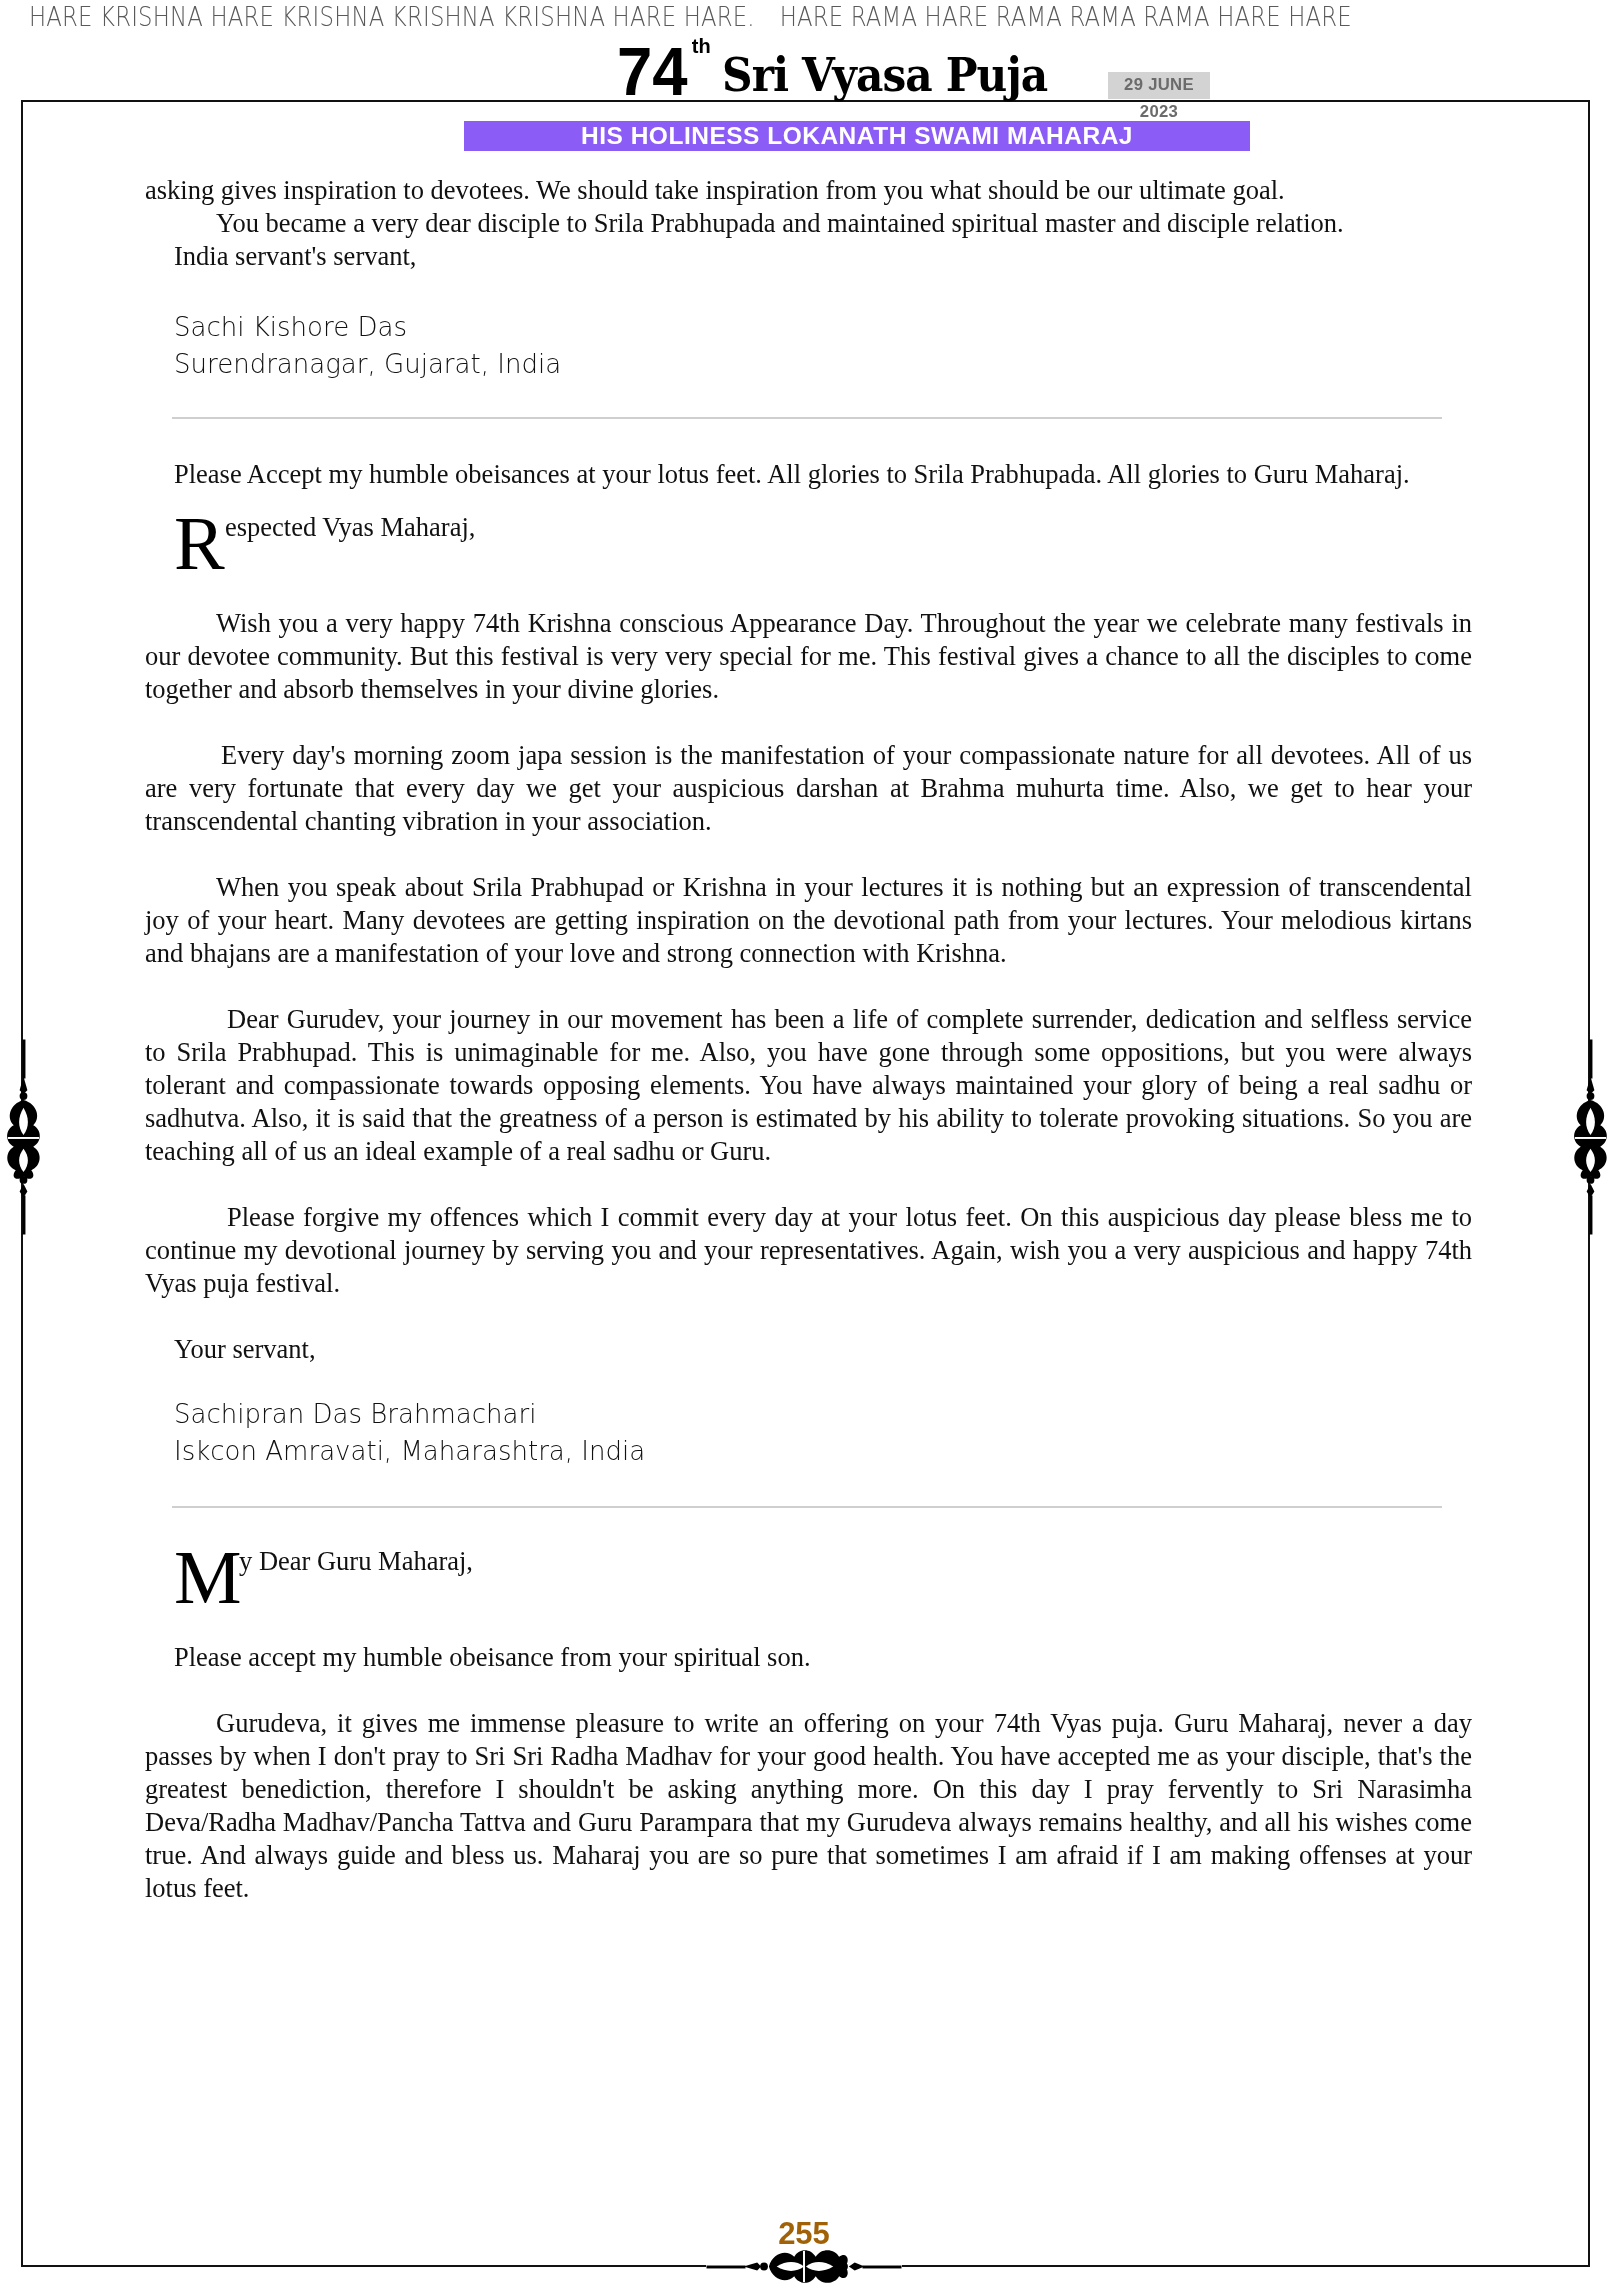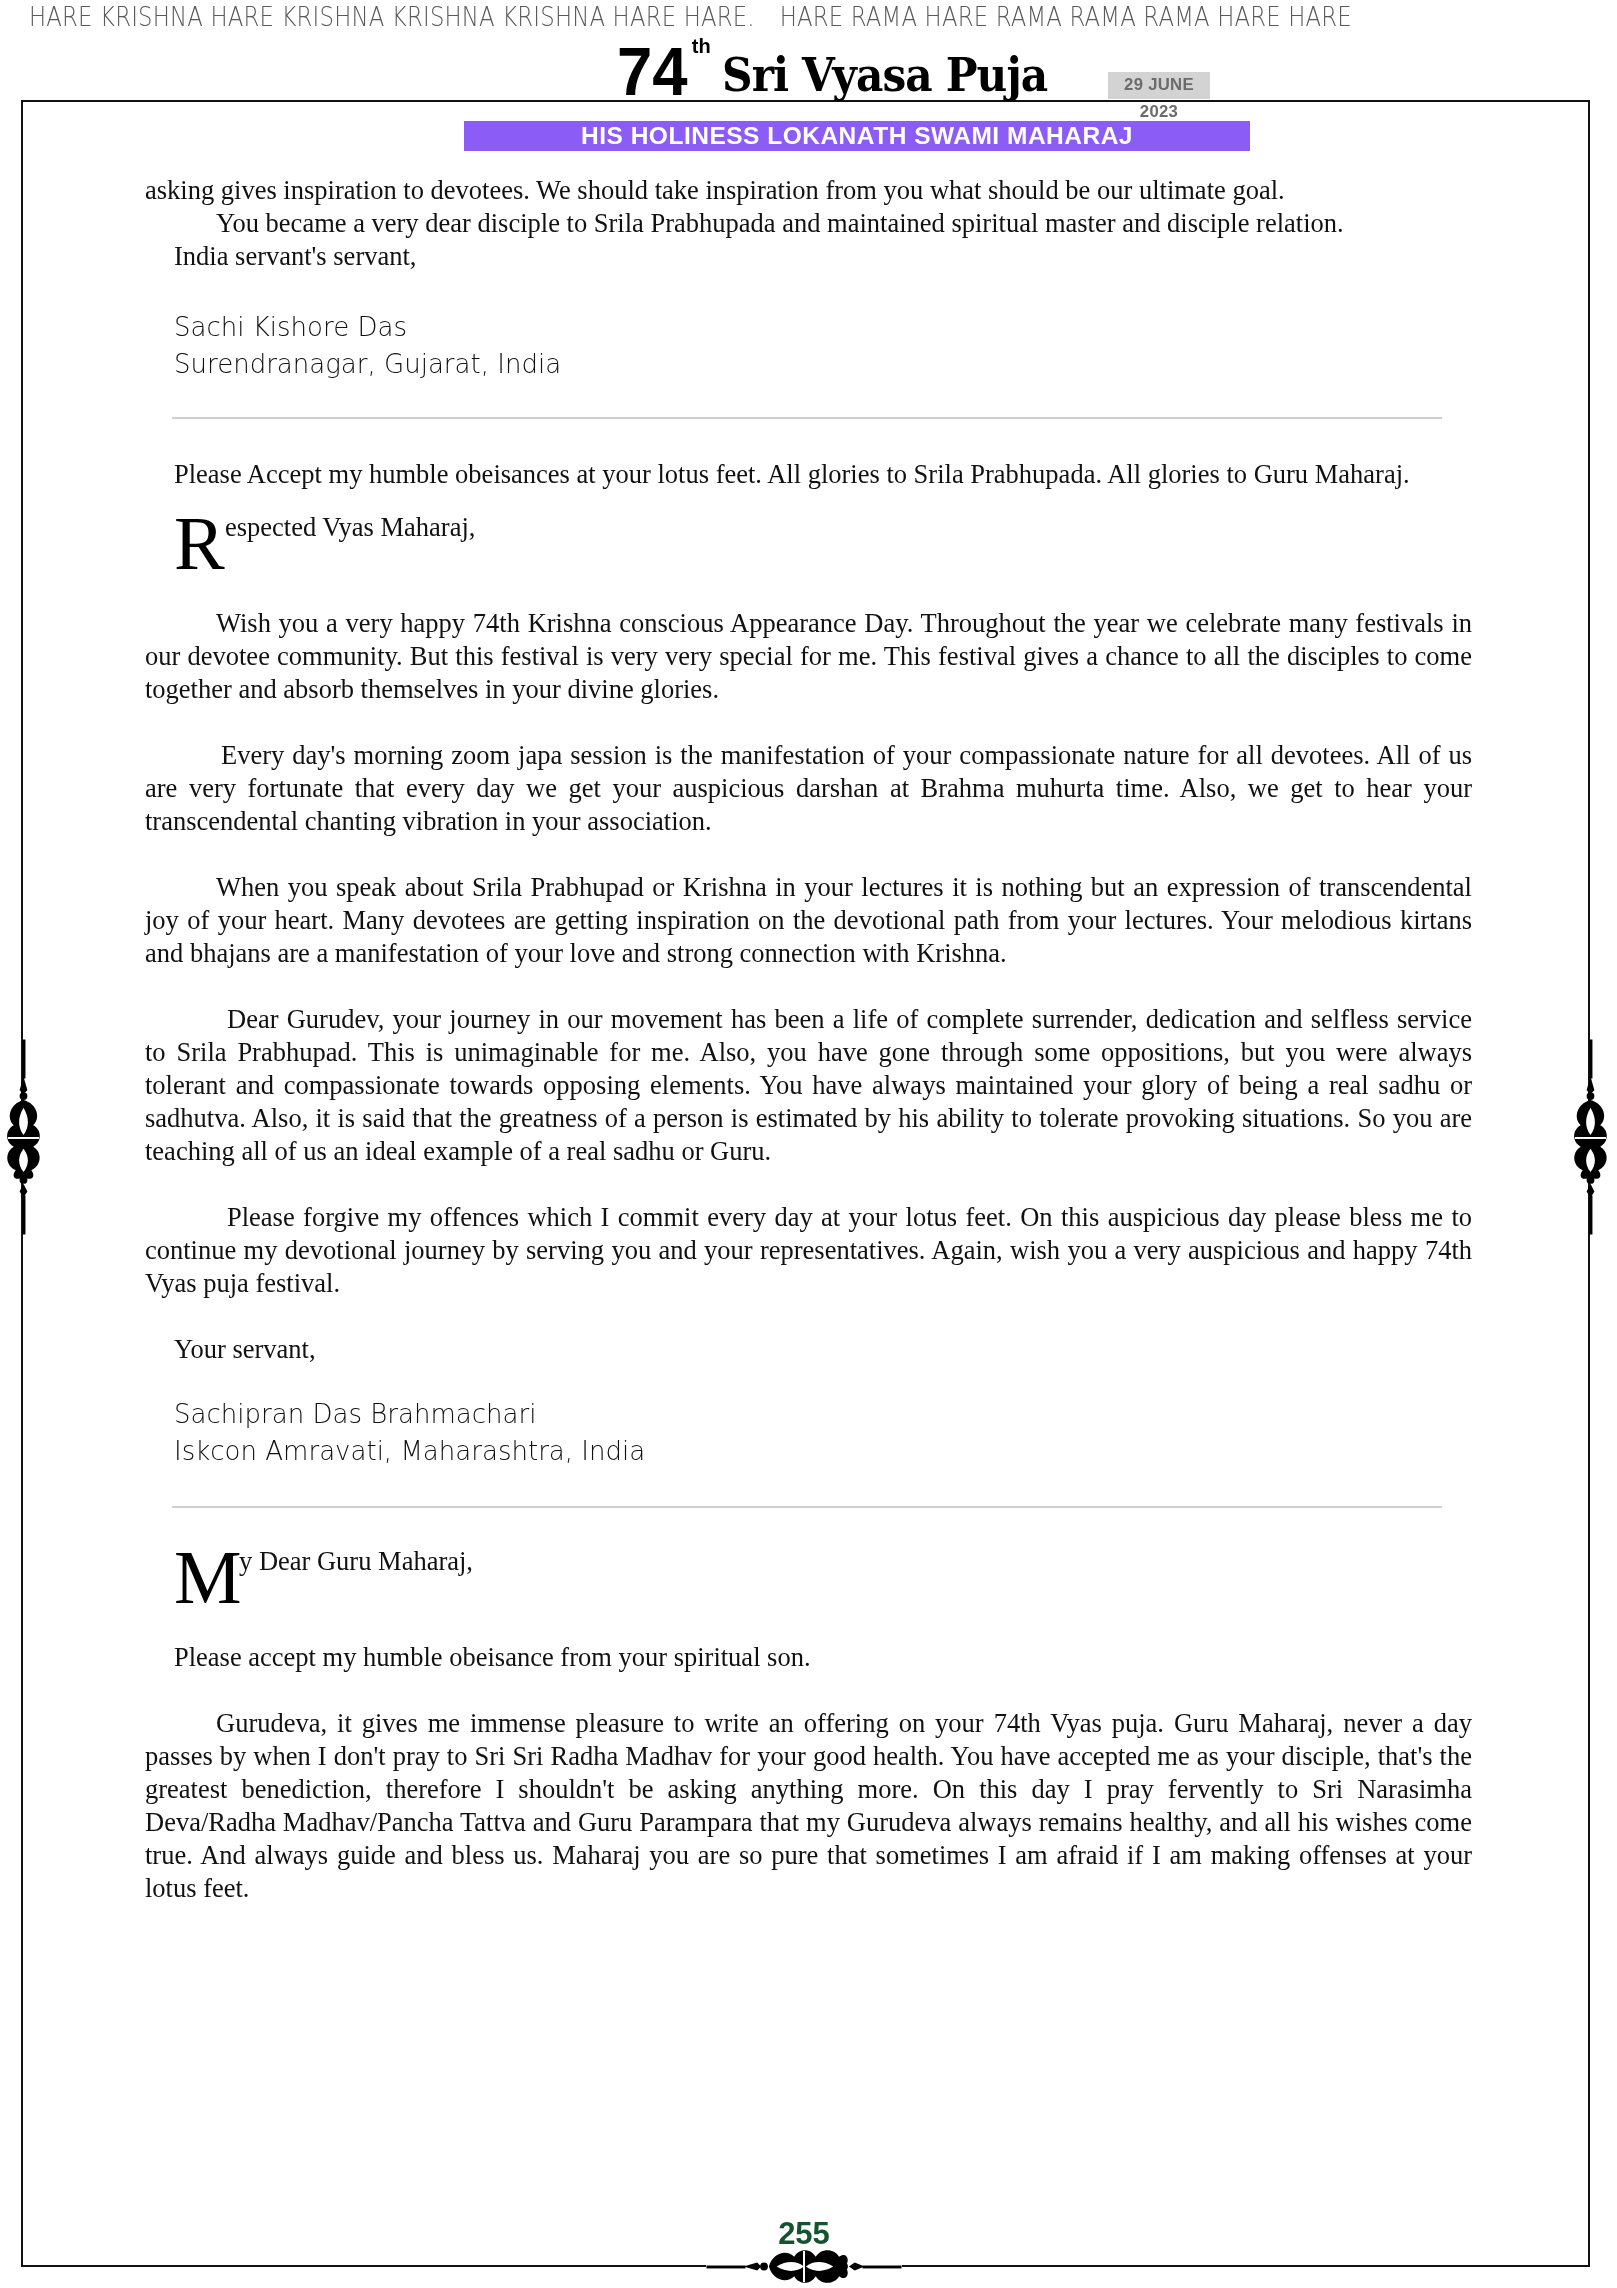--- a/index.html
+++ b/index.html
@@ -74,21 +74,21 @@
   .dropcap-line { position: relative; margin-left: 29px; height: 69px; }
   .dropcap {
     position: absolute; left: 0; top: 0; font-family: "Liberation Serif", serif;
     font-size: 76px; line-height: 69px; color: #000;
   }
   .dropcap-rest { position: absolute; top: 2px; font-size: 26.5px; line-height: 33px; }
 
   .page-number {
     position: absolute; left: 745px; top: 2217px; width: 118px; text-align: center;
     font-family: "Liberation Sans", sans-serif; font-weight: 900; font-size: 31px; line-height: 33px;
-    color: #14532d;
+    color: #a16207;
   }
 
   .orn-side { position: absolute; width: 39px; height: 196px; }
   .orn-bottom { position: absolute; left: 706px; top: 2247px; width: 196px; height: 39px; background: #fff; }
 </style>
 </head>
 <body>
 
 <div class="chant">
   <span>HARE KRISHNA HARE KRISHNA KRISHNA KRISHNA HARE HARE.</span><span class="gap"></span><span>HARE RAMA HARE RAMA RAMA RAMA HARE HARE</span>

